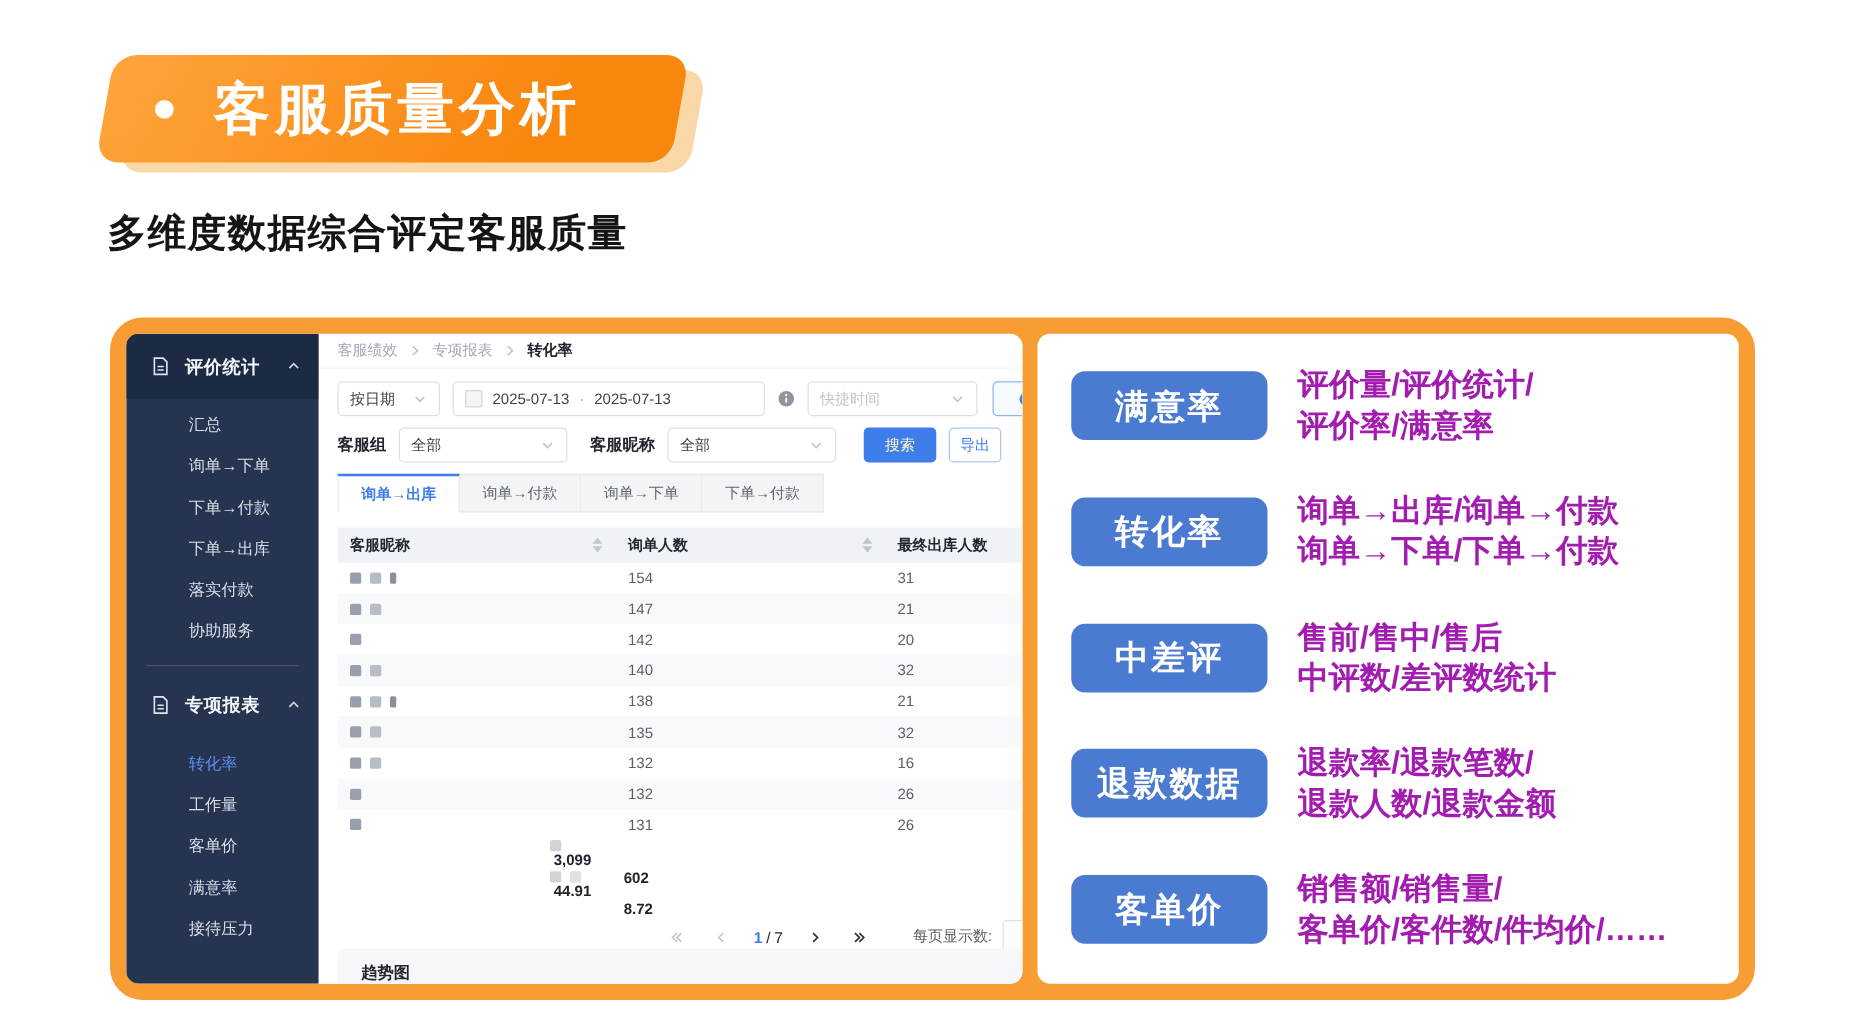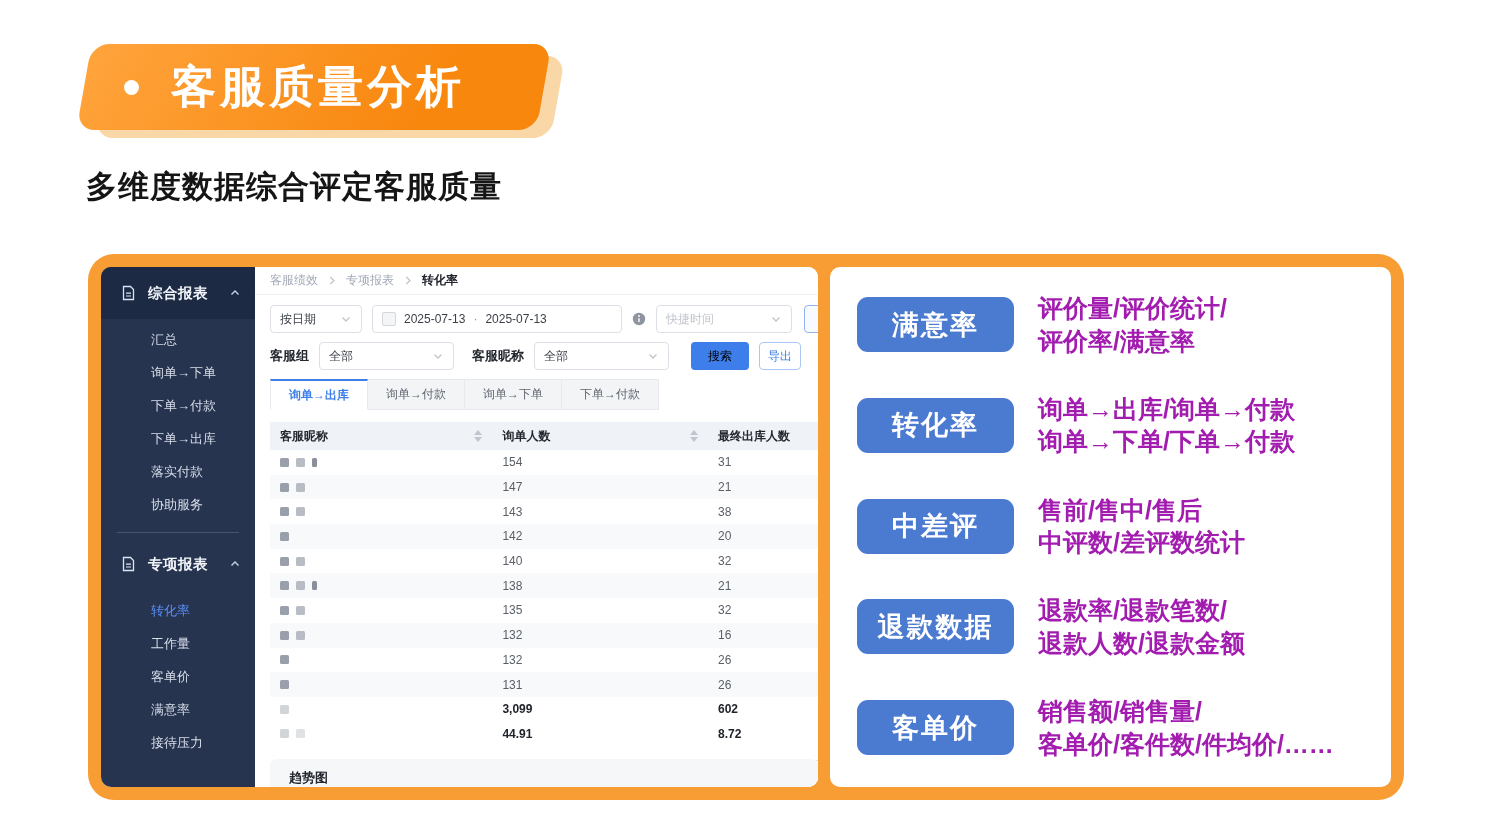--- a/index.html
+++ b/index.html
@@ -43,29 +43,29 @@
   .main{flex:1;position:relative;overflow:hidden;background:#fff;font-size:12px;}
   .breadcrumb{height:27px;display:flex;align-items:center;gap:9px;padding-left:15px;
         border-bottom:1px solid #F1F2F5;font-size:12px;color:#A2A9B6;}
   .crumb.last{color:#20242B;font-weight:700;}
 
   .filters{padding:10px 0 0 15px;}
   .frow{display:flex;align-items:center;gap:10px;margin-bottom:9px;white-space:nowrap;}
   .ctrl{height:28px;border:1px solid #DCDFE6;border-radius:4px;background:#fff;display:flex;
         align-items:center;padding:0 9px;box-sizing:border-box;color:#3A3F47;font-size:12px;flex-shrink:0;}
   .sel{justify-content:space-between;}
-  .w80{width:92px}.w118{width:136px}.w135{width:135px}
+  .w80{width:82px}.w118{width:136px}.w135{width:135px}
   .date{width:250px;gap:8px;}
   .cbox{width:12px;height:12px;border:1px solid #D4D7DE;background:#F4F5F7;border-radius:2px;flex-shrink:0;}
   .dsep{color:#8A909B;}
   .placeholder{color:#C0C4CC;}
   .btn{height:28px;border-radius:4px;display:flex;align-items:center;justify-content:center;
         font-size:12px;box-sizing:border-box;flex-shrink:0;}
   .filter-btn{border:1px solid #8FB4F2;color:#3D7EEA;background:#F7FAFF;width:96px;gap:6px;margin-left:2px;}
-  .btn.primary{background:#3D7EEA;color:#000000;width:58px;margin-left:12px;}
+  .btn.primary{background:#3D7EEA;color:#fef9c3;width:58px;margin-left:12px;}
   .btn.outline{border:1px solid #A9C6F5;color:#3D7EEA;background:#fff;width:42px;}
   .flabel{font-size:13px;color:#23272E;font-weight:600;}
   .flabel.ml{margin-left:8px;}
 
   .tabs{display:flex;margin:4px 0 0 15px;}
   .tab{min-width:97px;height:31px;box-sizing:border-box;display:flex;align-items:center;
         justify-content:center;font-size:12px;color:#5E6570;background:#F3F4F6;
         border:1px solid #E7E9EE;border-left:none;padding:0 18px;}
   .tab:first-child{border-left:1px solid #E7E9EE;}
   .tab.active{background:#fff;color:#3D7EEA;font-weight:700;border-top:2px solid #3D7EEA;
@@ -76,21 +76,21 @@
   .th,.td{display:flex;align-items:center;box-sizing:border-box;padding-left:10px;}
   .th:nth-child(1),.td:nth-child(1){width:229px;}
   .th:nth-child(2),.td:nth-child(2){width:222px;}
   .th:nth-child(3),.td:nth-child(3){flex:1;min-width:110px;}
   .sort{display:flex;flex-direction:column;gap:2px;margin-left:auto;margin-right:10px;}
   .sort i{display:block;width:0;height:0;border-left:4px solid transparent;border-right:4px solid transparent;}
   .s-up{border-bottom:5px solid #C0C4CC;}
   .s-down{border-top:5px solid #C0C4CC;}
   .trow{display:flex;align-items:center;height:24.7px;color:#5A6068;font-size:12px;}
   .trow:nth-child(even){background:#F8F9FB;}
-  .trow.sum{color:#20242B;font-weight:700;background:#fff;}
+  .trow.sum{color:#20242B;font-weight:700;background:#fff;flex-direction:column;}
   .block{width:9px;height:9px;border-radius:1.5px;background:#9AA0AB;margin-right:7px;flex-shrink:0;}
   .block:nth-child(2){background:#B7BCC5;}
   .block:nth-child(3){background:#8A9099;width:5px;}
   .trow.sum .block{opacity:.45;}
 
   .pagination{display:flex;align-items:center;margin:14px 0 0 268px;white-space:nowrap;}
   .pg-icon{display:flex;padding:0 12px;}
   .pg-num{padding:0 8px;font-size:12.5px;color:#20242B;display:flex;gap:3px;}
   .pg-num b{color:#3D7EEA;font-weight:600;}
   .pg-size-label{margin-left:24px;color:#5A6068;font-size:12px;}
@@ -130,21 +130,21 @@
 
     <div class="dashboard">
       <aside class="sidebar" id="sidebar">
           <div class="side-header dark">
             <span class="icon">
               <svg width="15" height="16" viewBox="0 0 15 16">
                 <path d="M2.5 1.5h7l3 3v10h-10z" fill="none" stroke="#DDE4F2" stroke-width="1.3"></path>
                 <path d="M5 8.2h5M5 11h5" stroke="#DDE4F2" stroke-width="1.2"></path>
               </svg>
             </span>
-            <span>综合报表</span>
+            <span>评价统计</span>
             <span class="icon chev">
               <svg width="12" height="12" viewBox="0 0 12 12">
                 <path d="M2.5 7.5L6 4l3.5 3.5" fill="none" stroke="#C9D2E2" stroke-width="1.4"></path>
               </svg>
             </span>
           </div>
           <div class="side-items">
             <div class="side-item">汇总</div>
             <div class="side-item">询单→下单</div>
             <div class="side-item">下单→付款</div>
@@ -303,28 +303,20 @@
                 <div class="td">
                   <span class="block"></span>
                   <span class="block"></span>
                 </div>
                 <div class="td">147</div>
                 <div class="td">21</div>
               </div>
               <div class="trow">
                 <div class="td">
                   <span class="block"></span>
-                  <span class="block"></span>
-                </div>
-                <div class="td">143</div>
-                <div class="td">38</div>
-              </div>
-              <div class="trow">
-                <div class="td">
-                  <span class="block"></span>
                 </div>
                 <div class="td">142</div>
                 <div class="td">20</div>
               </div>
               <div class="trow">
                 <div class="td">
                   <span class="block"></span>
                   <span class="block"></span>
                 </div>
                 <div class="td">140</div>

